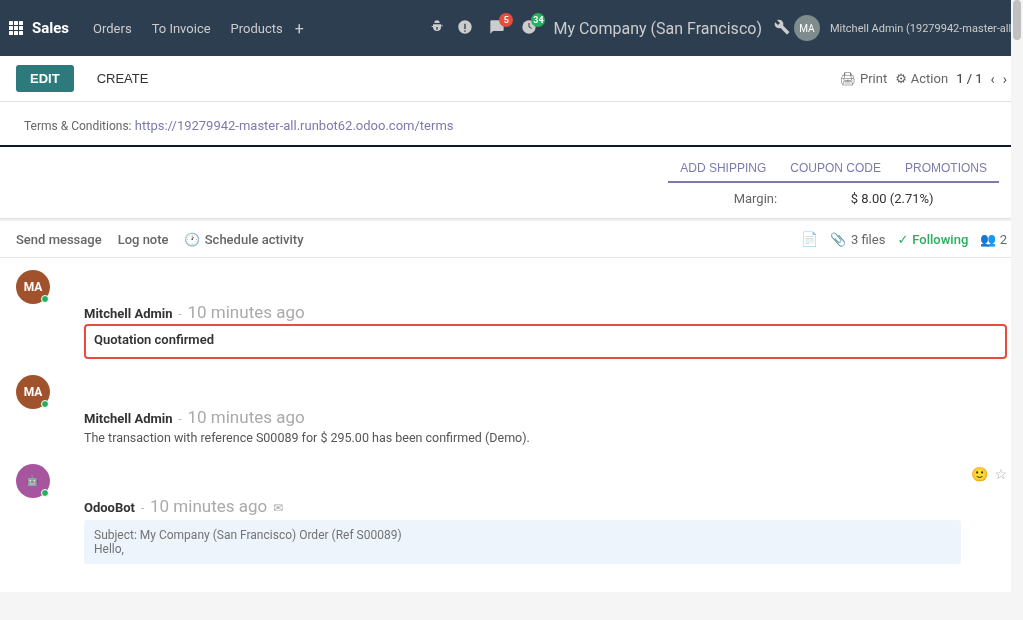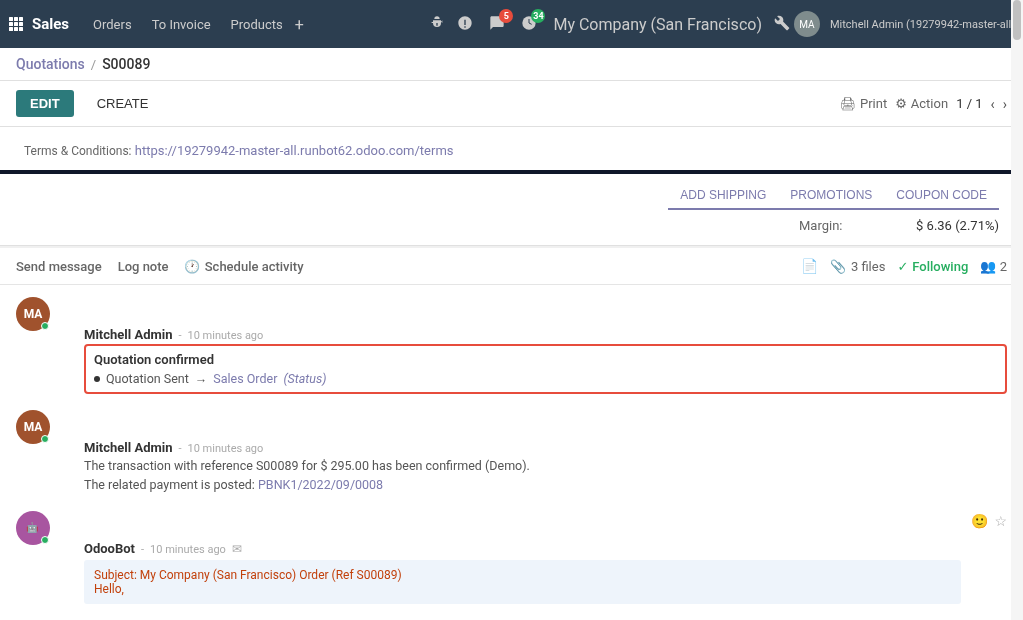--- a/index.html
+++ b/index.html
@@ -5,21 +5,21 @@
     * { box-sizing: border-box; margin: 0; padding: 0; }
     body { font-family: -apple-system, BlinkMacSystemFont, 'Segoe UI', Roboto, sans-serif; font-size: 13px; color: #333; background: #f5f5f5; }
 
     
     .topnav {
       background: #2c3e50;
       color: #fff;
       display: flex;
       align-items: center;
       padding: 0 8px;
-      height: 48px;
+      height: 56px;
       gap: 4px;
     }
     .topnav-apps { display: flex; align-items: center; margin-right: 4px; cursor: pointer; }
     .topnav-brand { font-weight: 700; font-size: 15px; margin-right: 12px; cursor: pointer; }
     .topnav-link { color: #ccc; padding: 4px 8px; cursor: pointer; font-size: 13px; }
     .topnav-add { color: #ccc; font-size: 16px; cursor: pointer; }
     .topnav-spacer { flex: 1; }
     .topnav-icon { color: #ccc; padding: 4px; cursor: pointer; font-size: 14px; position: relative; }
     .topnav-badge {
       position: absolute; top: -2px; right: -4px;
@@ -71,21 +71,21 @@
     
     .main-content {
       background: #fff;
       margin: 0;
       padding: 0;
     }
 
     
     .terms-section {
       padding: 16px 24px 12px;
-      border-bottom: 4px solid #0f172a;
+      border-bottom: 2px solid #0f172a;
     }
     .terms-text { color: #666; font-size: 12px; }
     .terms-link { color: #7c7bad; text-decoration: none; }
     .totals-actions {
       display: flex;
       gap: 0;
       align-self: flex-start;
     }
     .totals-action-btn {
       padding: 6px 12px; font-size: 12px; color: #7c7bad; cursor: pointer; border: none; background: transparent; font-weight: 500;
@@ -121,35 +121,35 @@
     .day-divider { text-align: center; color: #888; font-size: 12px; margin: 8px 0 12px; font-weight: 500; }
 
     
     .message-item { display: flex; gap: 10px; margin-bottom: 16px; }
     .message-avatar { width: 34px; height: 34px; border-radius: 50%; background: #a0522d; flex-shrink: 0; display: flex; align-items: center; justify-content: center; color: #fff; font-size: 12px; font-weight: 700; position: relative; }
     .avatar-online { position: absolute; bottom: 1px; right: 1px; width: 8px; height: 8px; background: #27ae60; border-radius: 50%; border: 1px solid #fff; }
     .avatar-bot { background: #9b59b6; }
     .message-body { flex: 1; padding-left: 24px; }
     .message-header { display: flex; align-items: baseline; gap: 6px; margin-bottom: 2px; }
     .message-author { font-weight: 700; color: #333; font-size: 13px; }
-    .message-time { color: #aaa; font-size: 11px; margin-top: 32px; }
+    .message-time { color: #aaa; font-size: 17px; margin-top: 32px; }
     .message-text { color: #555; font-size: 12.5px; line-height: 1.5; }
     .message-text a { color: #7c7bad; text-decoration: none; }
 
     
     .message-highlighted { border: 2px solid #e74c3c; border-radius: 4px; padding: 6px 8px; }
     .message-confirmed { font-weight: 600; color: #333; font-size: 13px; margin-bottom: 4px; }
     .message-bullet { display: flex; align-items: center; gap: 6px; font-size: 12.5px; color: #555; }
     .bullet-dot { width: 6px; height: 6px; background: #333; border-radius: 50%; flex-shrink: 0; }
     .bullet-crossed { color: #555; }
     .bullet-link { color: #7c7bad; text-decoration: none; }
     .bullet-status { color: #7c7bad; font-style: italic; }
 
     
-    .email-preview { background: #eef4fb; border-radius: 3px; padding: 8px 10px; margin-top: 4px; font-size: 12px; color: #c2410c; }
+    .email-preview { background: #eef4fb; border-radius: 3px; padding: 8px 10px; margin-top: 4px; font-size: 12px; color: #737373; }
 
     .page-wrapper { position: relative; }
 
     .scrollbar-track {
       position: absolute; right: 0; top: 0; width: 12px; height: 100%; background: #f5f5f5;
     }
     .scrollbar-thumb {
       position: absolute; right: 2px; top: 0; width: 8px; height: 40px; background: #c0c0c0; border-radius: 4px;
     }
   </style>
@@ -208,25 +208,20 @@
     <span class="topnav-company">My Company (San Francisco)</span>
     <span class="topnav-wrench">
       <svg width="16" height="16" viewBox="0 0 24 24" fill="#ccc">
           <path d="M22.7 19l-9.1-9.1c.9-2.3.4-5-1.5-6.9-2-2-5-2.4-7.4-1.3L9 6 6 9 1.6 4.7C.4 7.1.9 10.1 2.9 12.1c1.9 1.9 4.6 2.4 6.9 1.5l9.1 9.1c.4.4 1 .4 1.4 0l2.3-2.3c.5-.4.5-1.1.1-1.4z"></path>
         </svg>
     </span>
     <div class="topnav-avatar">MA</div>
     <span class="topnav-username">Mitchell Admin (19279942-master-all)</span>
   </nav>
 
-  <div class="breadcrumb-bar">
-    <span class="breadcrumb-link">Quotations</span>
-    <span class="breadcrumb-sep">/</span>
-    <span class="breadcrumb-current">S00089</span>
-  </div>
 
   <div class="toolbar">
     <button class="btn-edit">EDIT</button>
     <button class="btn-create">CREATE</button>
     <span class="toolbar-spacer"></span>
     <span class="toolbar-print">
       <span>🖨</span>
       <span>Print</span>
     </span>
     <span class="toolbar-action">
@@ -242,30 +237,30 @@
 
   <div class="main-content">
 
     <div class="terms-section">
       <span class="terms-text">Terms &amp; Conditions:</span>
       <a class="terms-link">https://19279942-master-all.runbot62.odoo.com/terms</a>
     </div>
 
     <div style="display:flex; justify-content:space-between; align-items:flex-start; padding: 8px 24px 12px; border-bottom: 1px solid #e0e0e0;">
       <div></div>
-      <div style="display:flex; flex-direction:column; align-items:flex-end; gap:8px;">
+      <div style="display:flex; flex-direction:column; align-items:center; gap:8px;">
         <div class="totals-actions">
           <button class="totals-action-btn active">ADD SHIPPING</button>
+          <button class="totals-action-btn active">COUPON CODE</button>
           <button class="totals-action-btn active">PROMOTIONS</button>
-          <button class="totals-action-btn active">COUPON CODE</button>
         </div>
         <div class="totals-values">
           <div class="total-row">
             <span class="total-label">Margin:</span>
-            <span class="margin-value">$ 6.36 (2.71%)</span>
+            <span class="margin-value">$ 8.00 (2.71%)</span>
           </div>
         </div>
       </div>
     </div>
 
     <div class="chatter-toolbar">
       <span class="chatter-btn">Send message</span>
       <span class="chatter-btn">Log note</span>
       <span class="chatter-schedule">
         <span style="color:#7c7bad;">🕐</span>
@@ -297,45 +292,37 @@
           <span class="avatar-online"></span>
         </div>
         <div class="message-body">
           <div class="message-header">
             <span class="message-author">Mitchell Admin</span>
             <span style="color:#aaa; font-size:11px;">-</span>
             <span class="message-time">10 minutes ago</span>
           </div>
           <div class="message-highlighted">
             <div class="message-confirmed">Quotation confirmed</div>
-            <div class="message-bullet">
-              <span class="bullet-dot"></span>
-              <span class="bullet-crossed">Quotation Sent</span>
-              <span>→</span>
-              <a class="bullet-link">Sales Order</a>
-              <span class="bullet-status">(Status)</span>
-            </div>
           </div>
         </div>
       </div>
 
       <div class="message-item">
         <div class="message-avatar">
           MA
           <span class="avatar-online"></span>
         </div>
         <div class="message-body">
           <div class="message-header">
             <span class="message-author">Mitchell Admin</span>
             <span style="color:#aaa; font-size:11px;">-</span>
             <span class="message-time">10 minutes ago</span>
           </div>
           <div class="message-text">
             <div>The transaction with reference S00089 for $ 295.00 has been confirmed (Demo).</div>
-            <div>The related payment is posted: <a class="bullet-link" style="color:#7c7bad; text-decoration:none;">PBNK1/2022/09/0008</a></div>
           </div>
         </div>
       </div>
 
       <div class="message-item">
         <div class="message-avatar avatar-bot" style="background: #a855a0; font-size:10px;">
           🤖
           <span class="avatar-online" style="background:#27ae60;"></span>
         </div>
         <div class="message-body">

